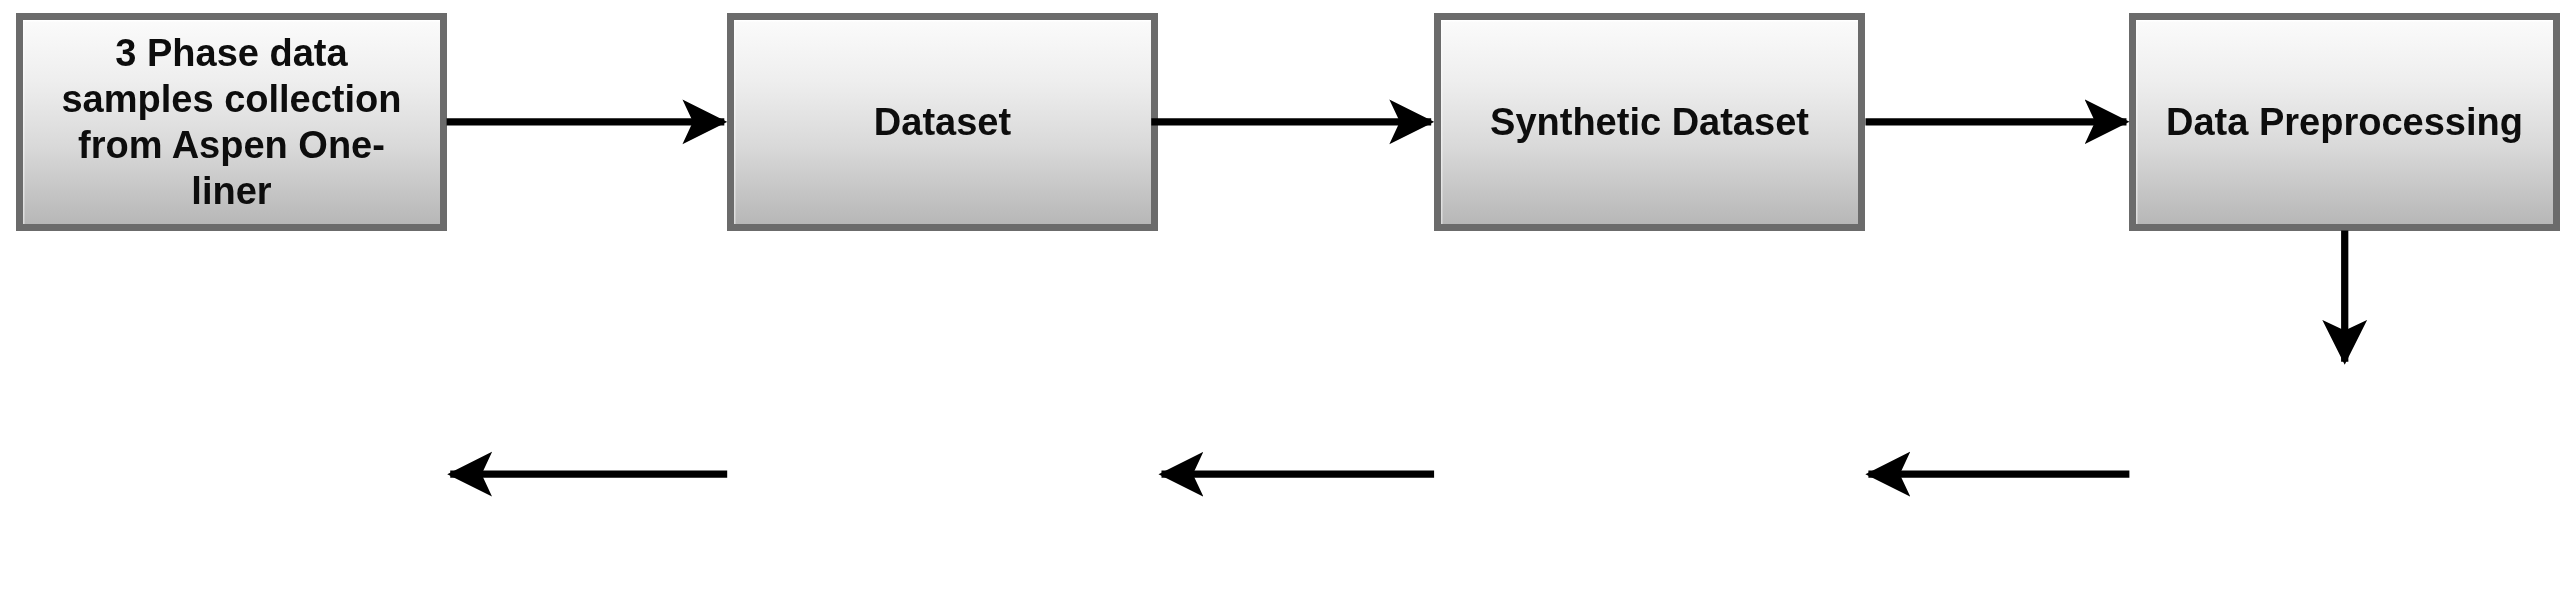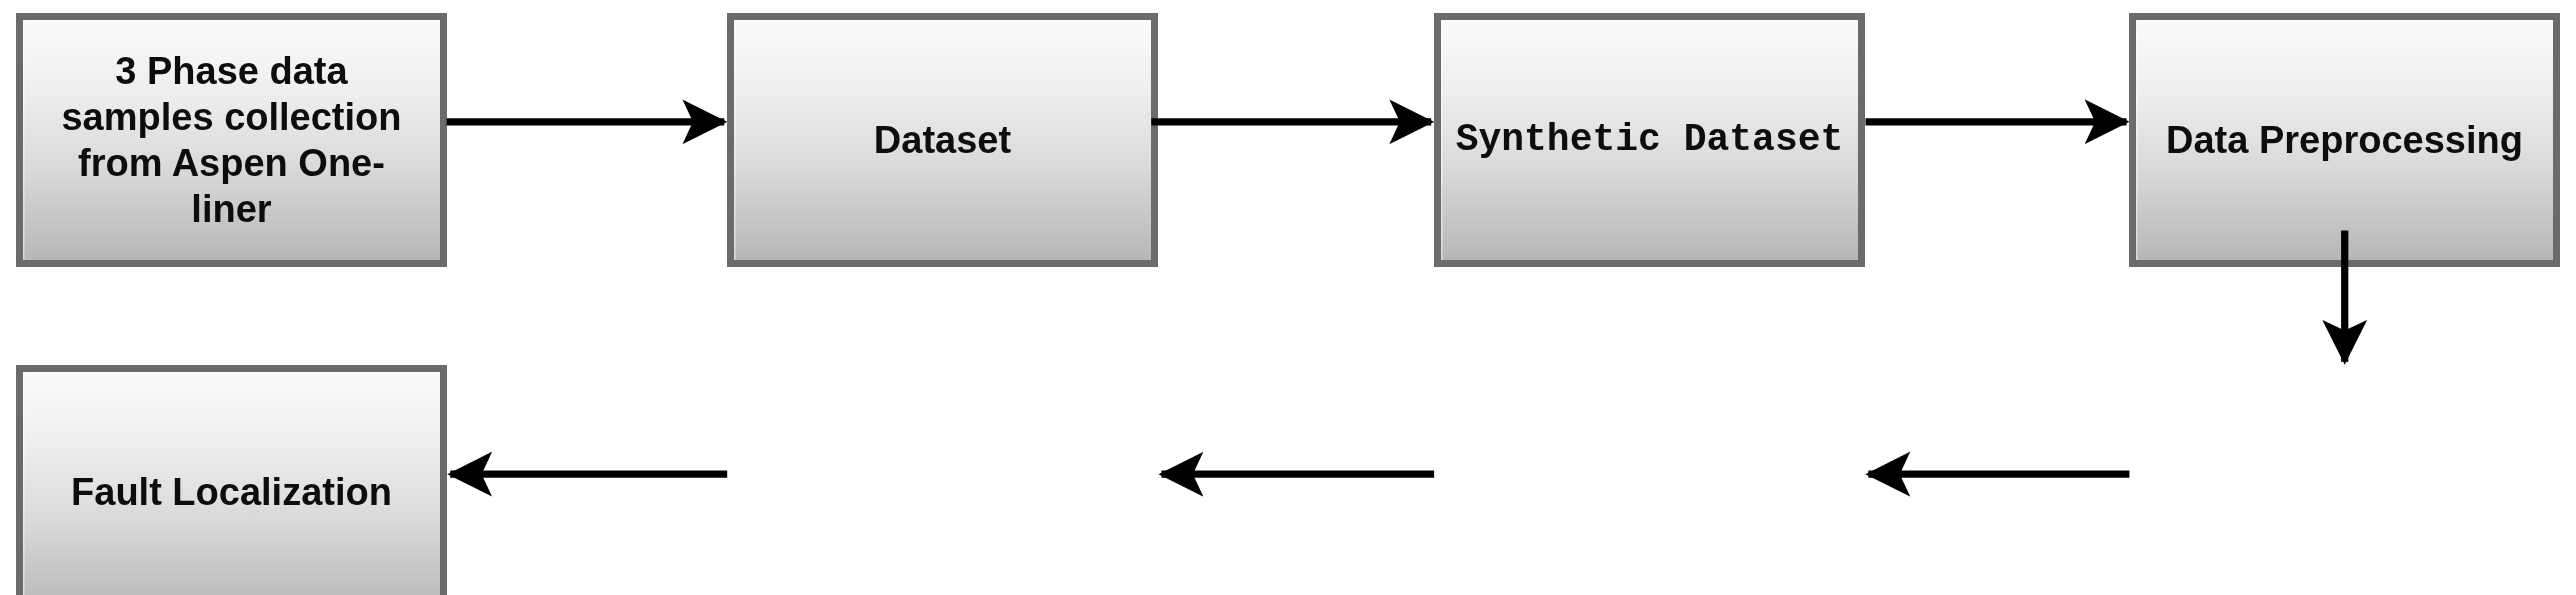--- a/index.html
+++ b/index.html
@@ -11,39 +11,39 @@
     position: relative;
     width: 2576px;
     height: 596px;
     background: #ffffff;
     overflow: hidden;
     font-family: "Liberation Sans", sans-serif;
   }
   .node {
     position: absolute;
     width: 431px;
-    height: 254px;
+    height: 218px;
     box-sizing: border-box;
     border: 7.3px solid #6b6b6b;
     background: linear-gradient(180deg, #fbfbfb 0%, #eeeeee 30%, #d9d9d9 62%, #b7b7b7 100%);
     box-shadow: inset 0 1.5px 0 rgba(255,255,255,0.85), inset 1.5px 0 0 rgba(255,255,255,0.5);
     display: flex;
     align-items: center;
     justify-content: center;
     text-align: center;
     font-weight: 700;
     font-size: 38px;
     line-height: 46px;
     color: #0d0d0d;
     white-space: pre;
   }
   
   .c1 { left: 16px; }
   .c2 { left: 727px; }
-  .c3 { left: 1434px; font-family: Liberation Mono, monospace; }
+  .c3 { left: 1434px; }
   .c4 { left: 2129px; text-align: center; }
   .r1 { top: 13px; }
   .r2 { top: 365px; }
   .arrow-layer {
     position: absolute;
     left: 0; top: 0;
     width: 2576px;
     height: 596px;
     pointer-events: none;
   }
@@ -54,21 +54,20 @@
 <div class="canvas">
 
   <div class="node c1 r1">3 Phase data
 samples collection
 from Aspen One-
 liner</div>
   <div class="node c2 r1">Dataset</div>
   <div class="node c3 r1">Synthetic Dataset</div>
   <div class="node c4 r1">Data Preprocessing</div>
 
-  <div class="node c1 r2">Fault Localization</div>
 
   <svg class="arrow-layer" width="2576" height="596" viewBox="0 0 3553 822" xmlns="http://www.w3.org/2000/svg">
     <defs>
       <marker id="ah" markerUnits="userSpaceOnUse" markerWidth="62" markerHeight="66" viewBox="0 0 60 64" refX="56" refY="32" orient="auto">
         <path d="M60,32 L0,2 L14,32 L0,62 Z" fill="#000000"></path>
       </marker>
     </defs>
     <line x1="616" y1="168" x2="999" y2="168" stroke="#000000" stroke-width="10" marker-end="url(#ah)"></line>
     <line x1="1588" y1="168" x2="1974" y2="168" stroke="#000000" stroke-width="10" marker-end="url(#ah)"></line>
     <line x1="2573" y1="168" x2="2933" y2="168" stroke="#000000" stroke-width="10" marker-end="url(#ah)"></line>

